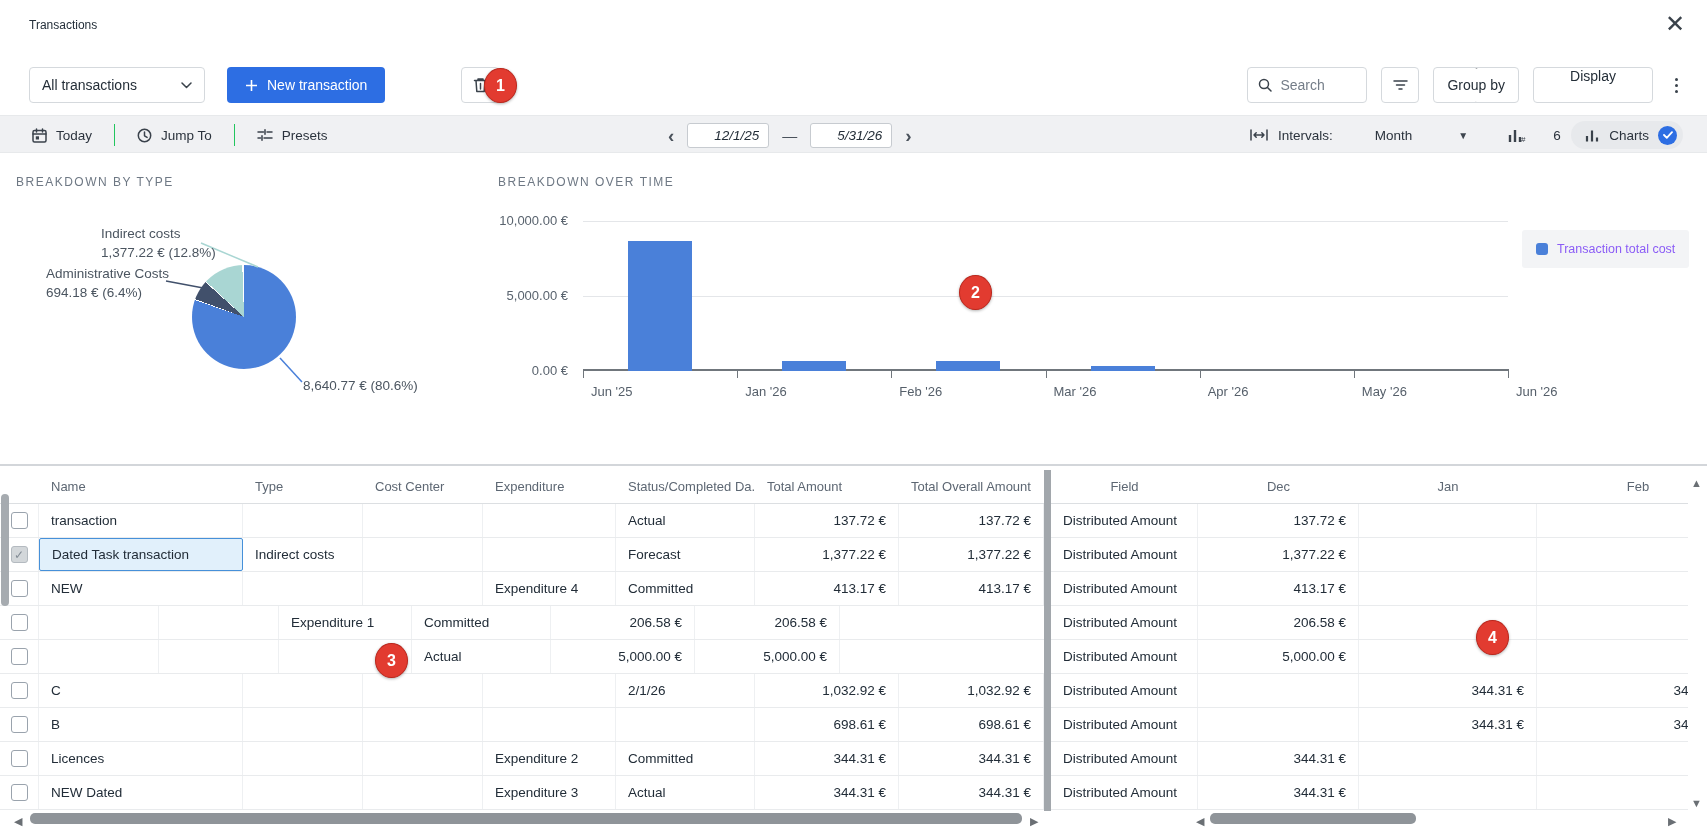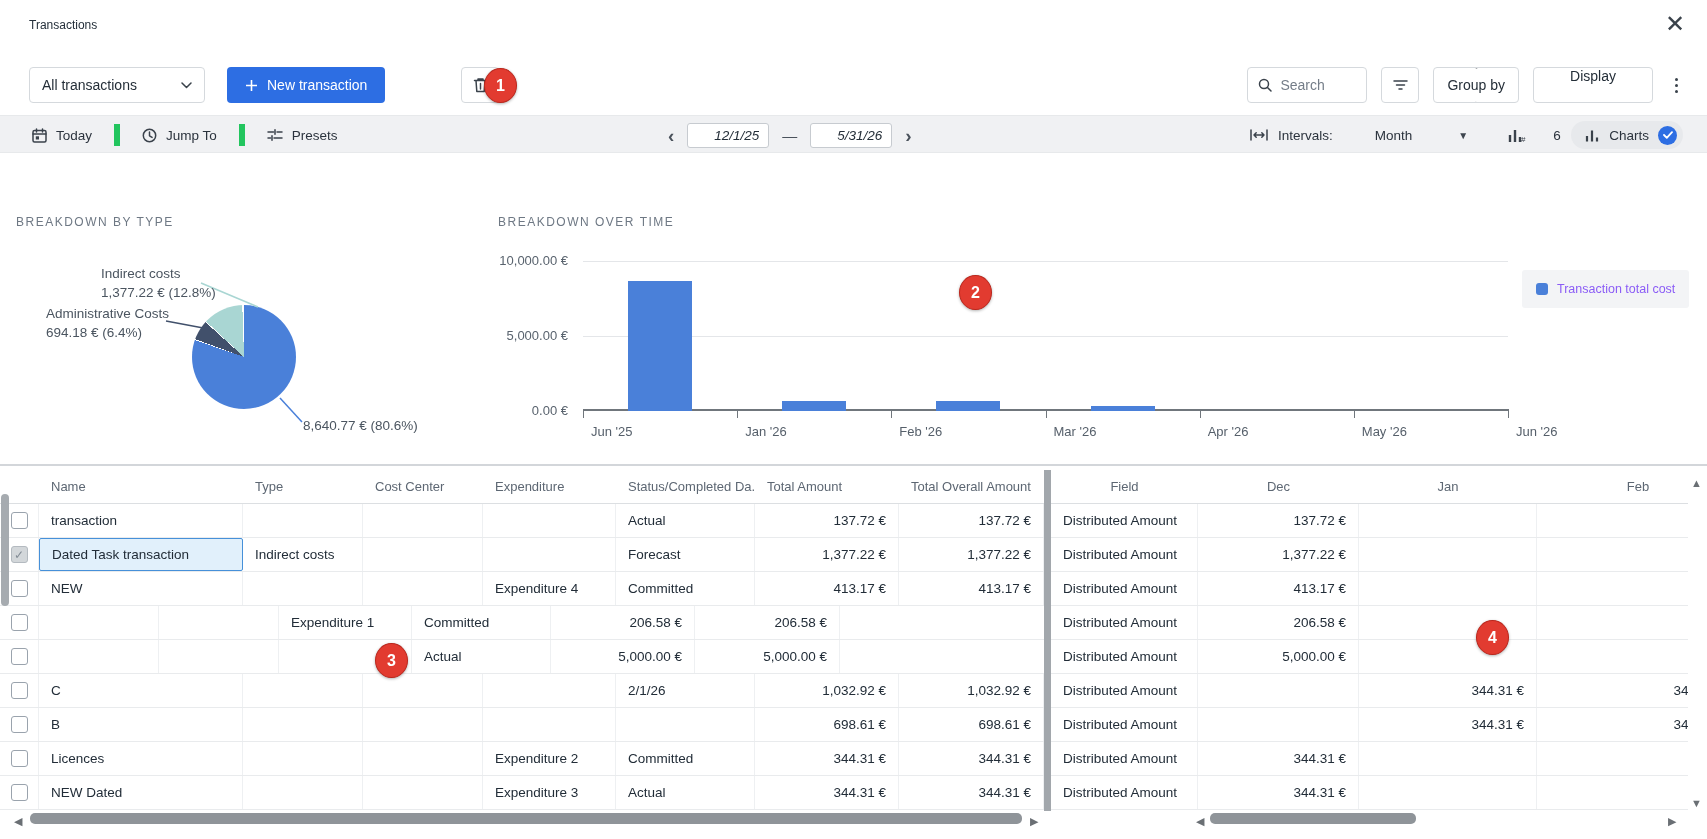--- a/index.html
+++ b/index.html
@@ -21,33 +21,33 @@
   .icon-btn { width:38px; height:36px; background:#fff; border:1px solid #d5d9dd; border-radius:4px; display:flex; align-items:center; justify-content:center; cursor:pointer; }
   .search-box { width:120px; height:36px; border:1px solid #d5d9dd; border-radius:4px; display:flex; align-items:center; gap:8px; padding:0 10px; color:#747d88; font-size:14px; background:#fff; }
   .btn-ghost { height:36px; background:#fff; border:1px solid #d5d9dd; border-radius:4px; font-size:14px; color:#242e38; display:flex; align-items:center; gap:8px; padding:0 13px; cursor:pointer; font-family:inherit;flex-direction:column; }
   .btn-display { width:120px; justify-content:flex-start; }
   .kebab { display:flex; flex-direction:column; gap:3px; padding:6px 8px; cursor:pointer; }
   .kebab i { width:3px; height:3px; background:#3a424b; border-radius:50%; }
 
   
   .timebar { position:absolute; top:115px; left:0; width:1707px; height:38px; background:#f0f1f3; border-top:1px solid #e7e9eb; border-bottom:1px solid #e7e9eb; }
   .time-left { position:absolute; left:10px; top:0; height:38px; display:flex; align-items:center; }
-  .time-seg { display:flex; align-items:center; gap:9px; padding:0 22px; height:22px; font-size:13.5px; color:#2b333d; cursor:pointer; border-right:6px solid #22c55e; }
+  .time-seg { display:flex; align-items:center; gap:9px; padding:0 22px; height:22px; font-size:13.5px; color:#2b333d; cursor:pointer; border-right:1px solid #22c55e; }
   .time-seg:last-child { border-right:none; }
   .date-nav { position:absolute; left:668px; top:0; height:38px; display:flex; align-items:center; gap:13px; }
   .date-input { width:82px; height:25px; background:#fff; border:1px solid #c7cbd0; border-radius:3px; font-style:italic; font-size:13.5px; color:#242e38; text-align:right; padding:0 9px; }
   .nav-chev { font-size:19px; color:#4a525b; cursor:pointer; font-weight:bold; line-height:1; }
   .range-dash { color:#4a525b; font-size:15px; }
   .time-right { position:absolute; left:1250px; top:0; height:38px; display:flex; align-items:center; gap:10px; font-size:13.5px; color:#2b333d; }
   .tri { font-size:10px; color:#3d454e; }
   .charts-pill { position:absolute; right:24px; top:5px; height:28px; background:#e7e9ec; border-radius:15px; display:flex; align-items:center; gap:9px; padding:0 6px 0 14px; font-size:13.5px; color:#2b333d; cursor:pointer; }
   .check-circle { width:19px; height:19px; border-radius:50%; background:#2d6ee3; display:flex; align-items:center; justify-content:center; }
 
   
-  .charts { position:absolute; top:153px; left:0; width:1707px; height:254px; background:#fff;margin-top:40px; }
+  .charts { position:absolute; top:153px; left:0; width:1707px; height:254px; background:#fff; }
   .section-title { position:absolute; font-size:12px; letter-spacing:1.5px; color:#6e7884; }
   .pie { position:absolute; left:192px; top:112px; width:104px; height:104px; border-radius:50%; }
   .pie-label { position:absolute; font-size:13.5px; color:#4b5560; line-height:1.38; }
   .ylabels div { position:absolute; left:458px; width:110px; text-align:right; font-size:13px; color:#59636e; }
   .gridline { position:absolute; height:1px; background:#e4e6e9; }
   .x-axis { position:absolute; height:2px; background:#70767c; }
   .x-tick { position:absolute; width:1px; height:7px; background:#70767c; }
   .x-label { position:absolute; font-size:13px; color:#555f6a; white-space:nowrap; }
   .bar { position:absolute; background:#4a80d9; }
   .legend { position:absolute; left:1522px; top:77px; height:38px; background:#f3f4f6; border-radius:3px; display:flex; align-items:center; gap:9px; padding:0 14px; }

